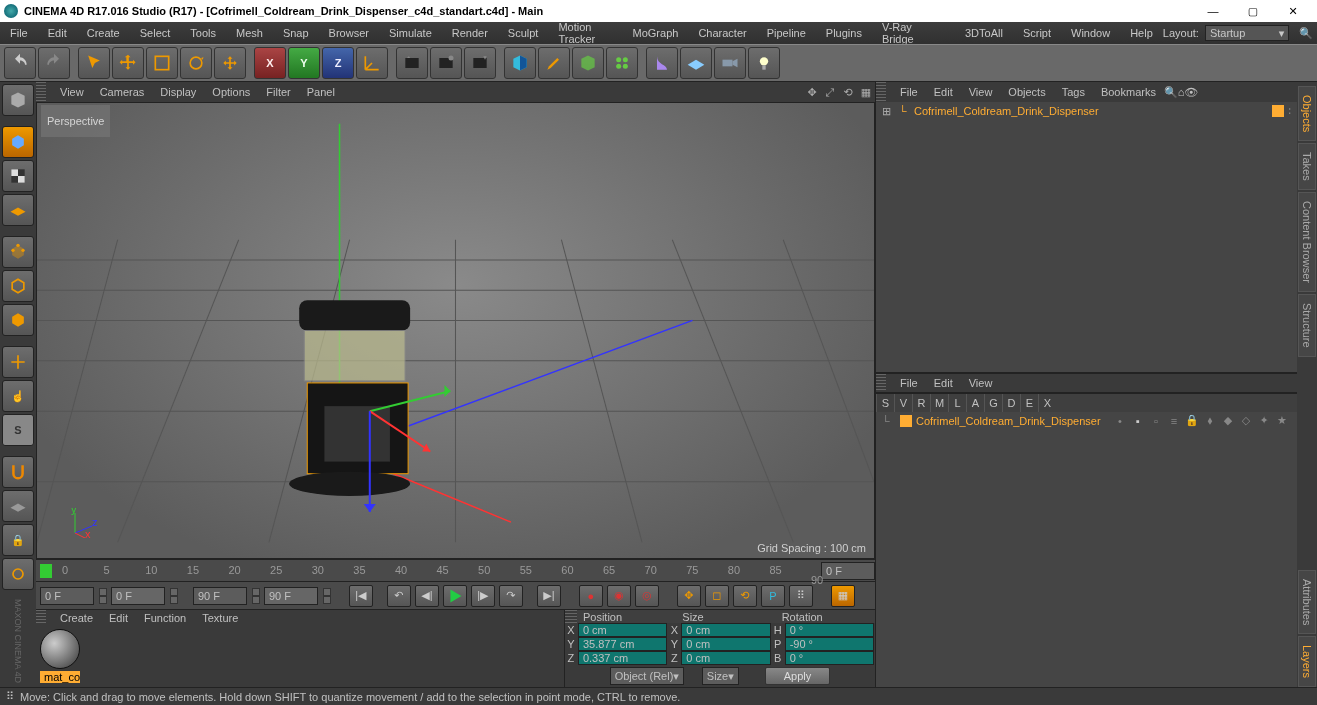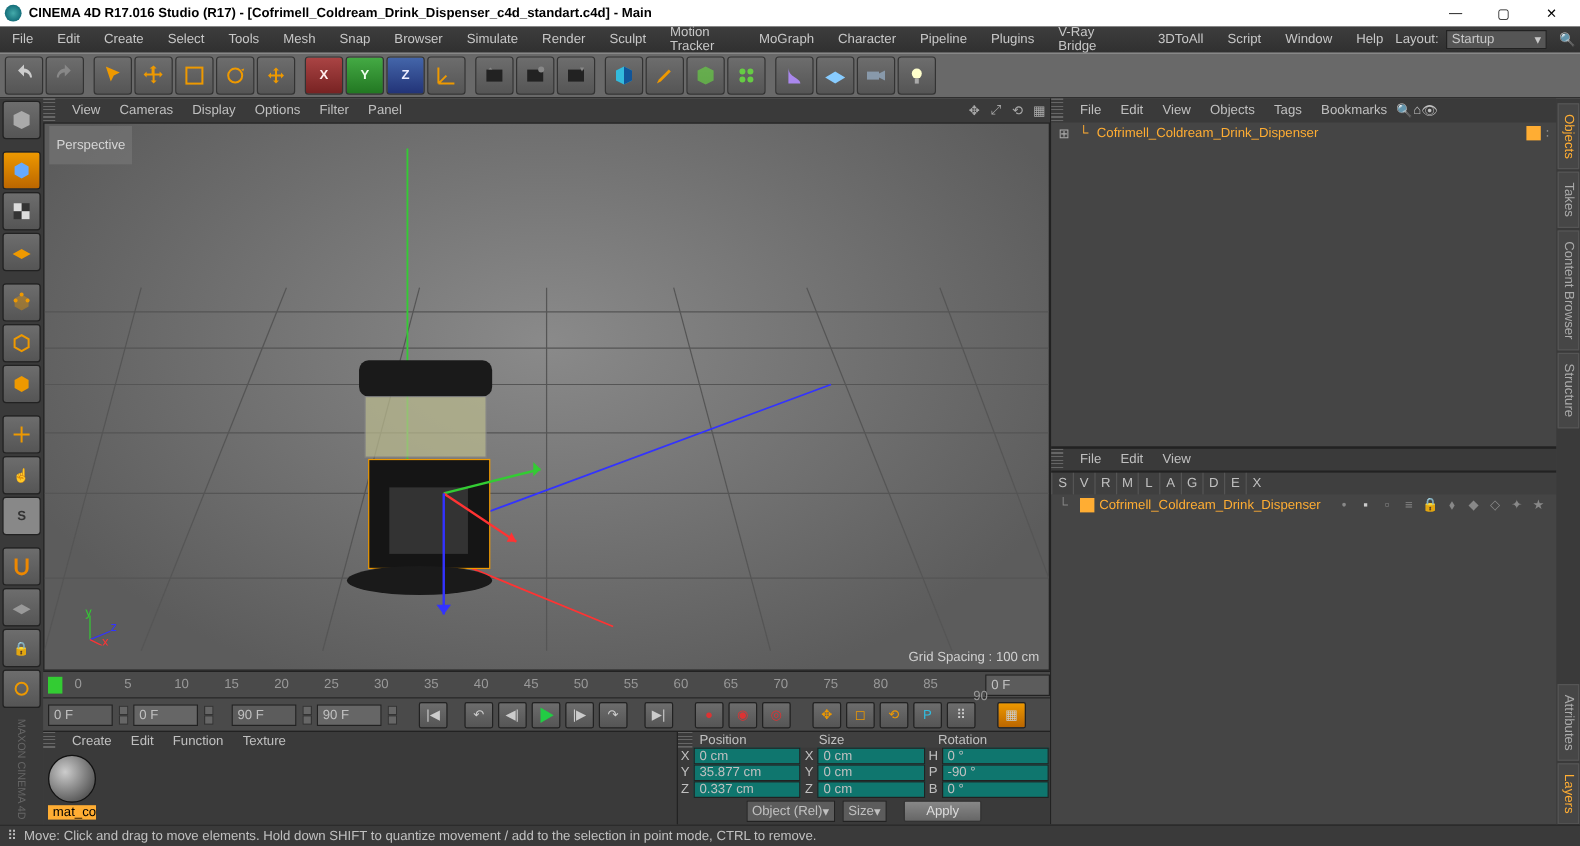--- a/index.html
+++ b/index.html
@@ -488,21 +488,21 @@
             <div class="val">-90 °</div>
         </div>
         <div class="coordrow">
           <div class="lbl">Z</div>
             <div class="val">0.337 cm</div>
           <div class="lbl">Z</div>
             <div class="val">0 cm</div>
           <div class="lbl2">B</div>
             <div class="val">0 °</div>
         </div>
-        <div style="display:flex;padding:2px;gap:6px;justify-content:center;">
+        <div style="display:flex;padding:2px;gap:18px;justify-content:center;">
           <div class="dd"><span>Object (Rel)</span> ▾</div>
           <div class="dd"><span>Size</span> ▾</div>
           <div class="applybtn">Apply</div>
         </div>
       </div>
     </div>
   </div>
 
   <div class="rightcol">
     <div class="panelmenu">

